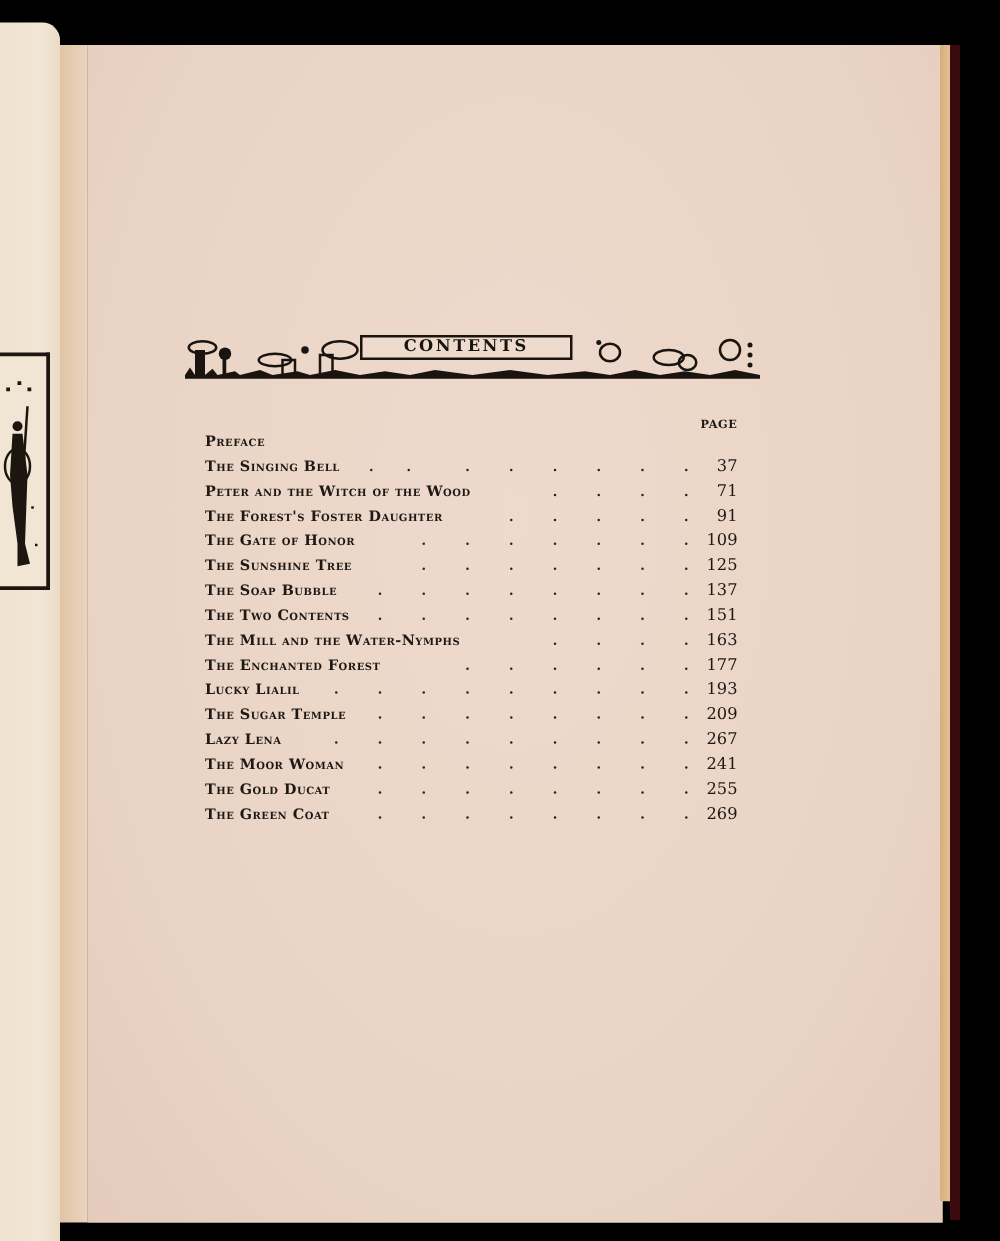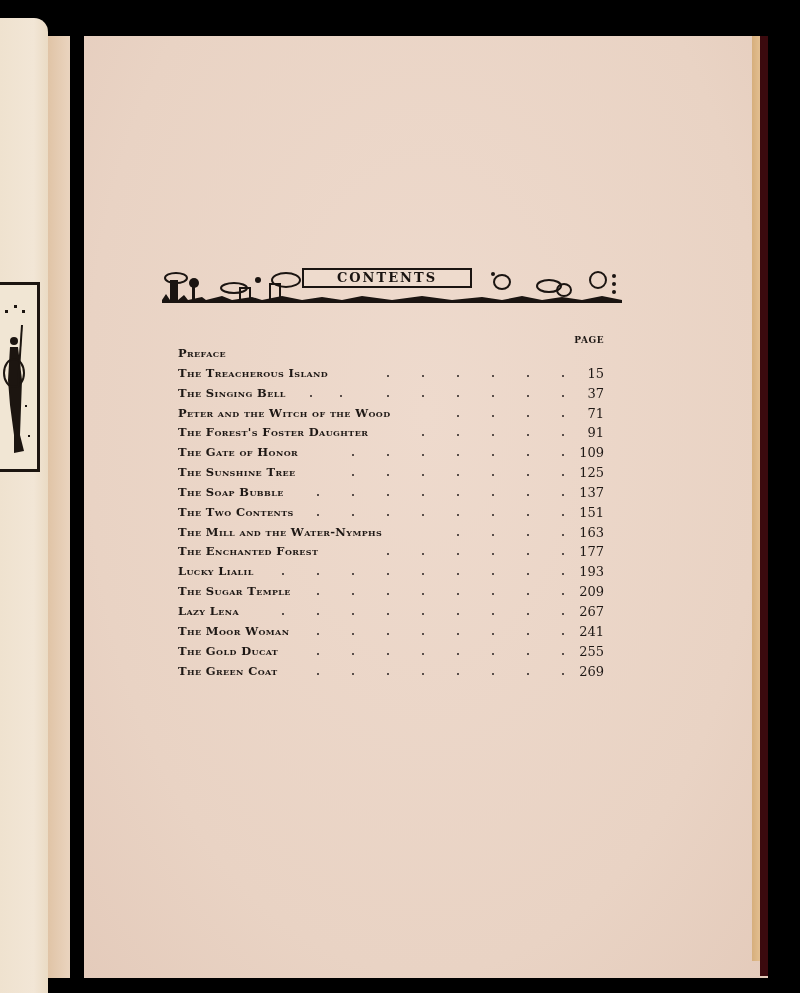--- a/index.html
+++ b/index.html
@@ -23,21 +23,21 @@
     .woodcut svg { position: absolute; left: 0; top: 0; }
     .spine-edge {
       position: absolute; left: 752px; top: 36px; width: 10px; height: 925px;
       background: linear-gradient(to right, #d6ae7c, #e6c395);
     }
     .cover-edge {
       position: absolute; left: 760px; top: 36px; width: 8px; height: 940px;
       background: #3b0a0e;
     }
     .page {
-      position: absolute; left: 84px; top: 36px; width: 684px; height: 942px;
+      position: absolute; left: 70px; top: 36px; width: 684px; height: 942px;
       background: #ecd6c8;
       background-image: radial-gradient(ellipse at 50% 40%, #eedacd 0%, #e9d3c4 70%, #e4cbbb 100%);
     }
     .banner {
       position: absolute; left: 78px; top: 230px; width: 460px; height: 40px;
     }
     .banner-title {
       position: absolute; left: 218px; top: 232px; width: 170px; height: 20px;
       border: 2px solid #1a1411; background: #eedbcd; box-sizing: border-box;
       text-align: center; font-size: 13px; letter-spacing: 2px; line-height: 16px;
@@ -112,32 +112,20 @@
   <div class="banner-title" style="text-transform:uppercase;">Contents</div>
 
   <div class="page-label">PAGE</div>
 
   <div class="toc">
     <div class="toc-row">
       <span class="toc-title">Preface</span>
       <span class="toc-page"></span>
     </div>
     <div class="toc-row">
-      <span class="toc-title">The Treacherous Island</span>
-      <span class="toc-dots">
-          <span style="left:209px"></span>
-          <span style="left:244px"></span>
-          <span style="left:279px"></span>
-          <span style="left:314px"></span>
-          <span style="left:349px"></span>
-          <span style="left:384px"></span>
-        </span>
-      <span class="toc-page">15</span>
-    </div>
-    <div class="toc-row">
       <span class="toc-title">The Singing Bell</span>
       <span class="toc-dots">
           <span style="left:132px"></span>
           <span style="left:162px"></span>
           <span style="left:209px"></span>
           <span style="left:244px"></span>
           <span style="left:279px"></span>
           <span style="left:314px"></span>
           <span style="left:349px"></span>
           <span style="left:384px"></span>

